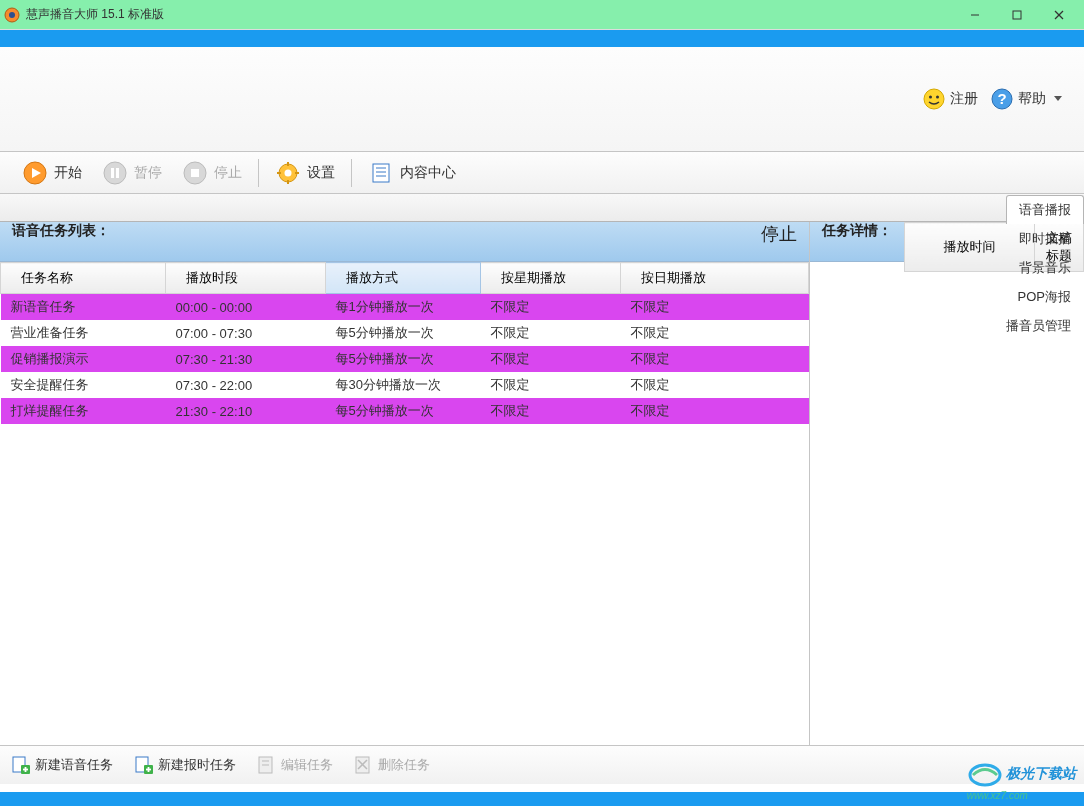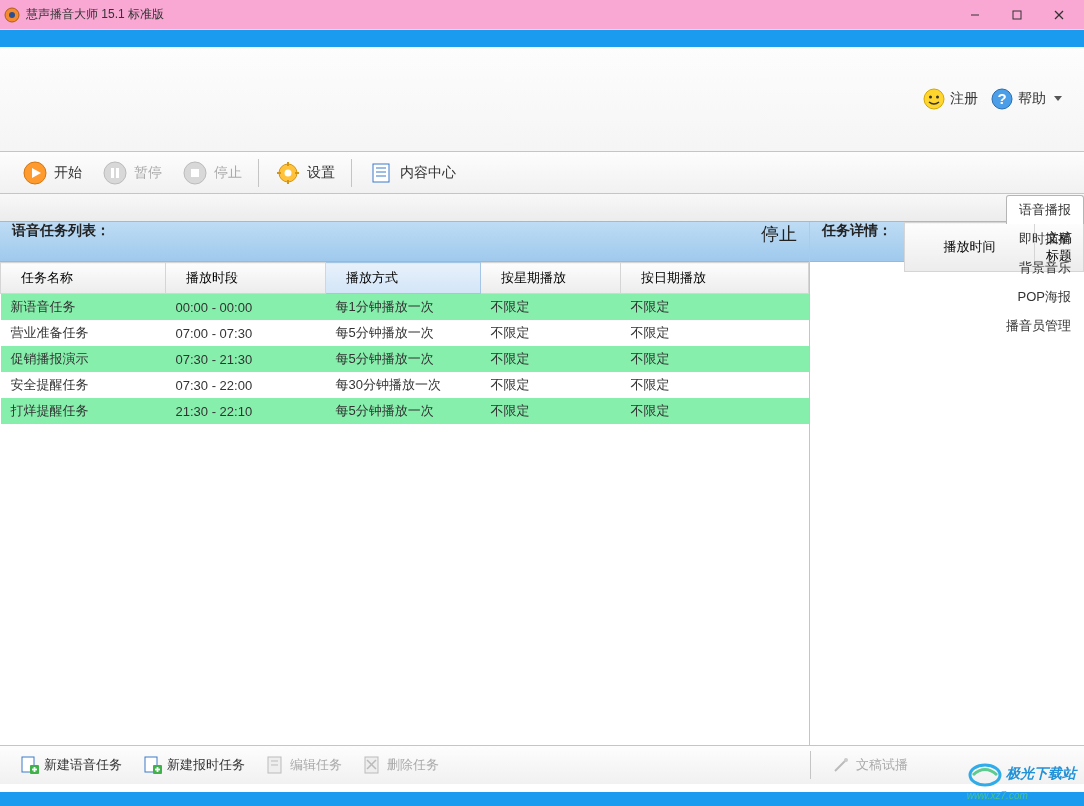--- a/index.html
+++ b/index.html
@@ -1,18 +1,18 @@
 <!DOCTYPE html>
 <html><head>
 <meta charset="utf-8">
 <style>
 * { box-sizing: border-box; margin: 0; padding: 0; }
 body { font-family: "Microsoft YaHei", "SimSun", sans-serif; font-size: 13px; background: #fff; width: 1084px; height: 806px; overflow: hidden; position: relative; }
 
-.titlebar { height: 30px; background: #f9a8d4; border-bottom: 1px solid #ddd; display: flex; align-items: center; padding: 0 4px; }
+.titlebar { height: 30px; background: #86efac; border-bottom: 1px solid #ddd; display: flex; align-items: center; padding: 0 4px; }
 .titlebar .app-icon { width: 16px; height: 16px; margin-right: 6px; }
 .titlebar .title { flex: 1; font-size: 12px; color: #333; }
 .titlebar .win-btns { display: flex; gap: 0; }
 .titlebar .win-btn { width: 42px; height: 26px; display: flex; align-items: center; justify-content: center; color: #333; }
 
 .blue-bar { height: 17px; background: #1a9bf0; }
 
 .header-area { height: 105px; background: linear-gradient(#fdfdfd, #f5f5f5); display: flex; align-items: center; position: relative; border-bottom: 1px solid #c5c5c5; }
 .clock-block { position: absolute; left: 50%; transform: translateX(-50%); text-align: center; }
 .clock-time { font-size: 38px; font-weight: bold; color: #222; letter-spacing: 2px; }
@@ -37,27 +37,27 @@
 
 .panel-header { height: 40px; background: linear-gradient(#bedcf4, #9fc9ed); border-bottom: 1px solid #9ab8d5; display: flex; padding: 0 12px; font-size: 14px; font-weight: bold; color: #222; justify-content: space-between; }
 .panel-header .status { font-size: 18px; font-weight: normal; }
 
 .table-wrap { flex: 1; overflow: auto; background: #fff; }
 .ttable { width: 100%; border-collapse: collapse; }
 .ttable th { text-align: left; padding: 6px 20px; font-size: 13px; font-weight: normal; background: linear-gradient(#fdfdfd, #ececec); border: 1px solid #d5d5d5; }
 .ttable th.selected { background: linear-gradient(#e8f1fb, #d2e5f7); border: 1px solid #a5c5e5; }
 .ttable td { padding: 4px 10px; font-size: 13px; color: #333; }
 .ttable tr.odd td { background: #fff; }
-.ttable tr.even td { background: #86efac; }
+.ttable tr.even td { background: #d946ef; }
 
 .detail-table th { text-align: center; padding: 6px 10px; font-size: 13px; font-weight: normal; background: linear-gradient(#fdfdfd, #ececec); border: 1px solid #d5d5d5; }
 .detail-table { width: 100%; border-collapse: collapse; }
 
 .bottom-bar { height: 38px; display: flex; align-items: center; background: linear-gradient(#fdfdfd, #f1f1f1); }
-.bottom-left { flex: 1; display: flex; align-items: center; padding-left: 9px; }
+.bottom-left { flex: 1; display: flex; align-items: center; padding-left: 0; }
 .bottom-right { width: 274px; border-left: 1px solid #c5c5c5; display: flex; align-items: center; padding-left: 10px; }
 .bottom-btn { display: flex; align-items: center; gap: 5px; padding: 4px 10px; font-size: 13px; color: #333; }
 .bottom-btn.disabled { color: #aaa; }
 
 .watermark { position: absolute; right: 8px; bottom: 4px; font-size: 12px; color: #26b36a; opacity: 0.9; font-style: italic; }
 .watermark .logo-text { font-size: 14px; font-weight: bold; color: #0b88d6; }
 .watermark .url { font-size: 10px; color: #4cc785; }
 
 .bottom-stripe { position: absolute; left: 0; bottom: 0; right: 0; height: 14px; background: #1a9bf0; }
 
@@ -305,31 +305,20 @@
       <span>
         <svg width="20" height="20">
             <rect x="3" y="2" width="13" height="16" fill="#eee" stroke="#bbb"></rect>
             <line x1="5" y1="5" x2="14" y2="14" stroke="#bbb" stroke-width="1.5"></line>
             <line x1="14" y1="5" x2="5" y2="14" stroke="#bbb" stroke-width="1.5"></line>
           </svg>
       </span>
       <span>删除任务</span>
     </div>
   </div>
-  <div class="bottom-right">
-    <div class="bottom-btn disabled">
-      <span>
-        <svg width="20" height="20">
-            <line x1="4" y1="16" x2="15" y2="5" stroke="#bbb" stroke-width="2"></line>
-            <circle cx="15" cy="5" r="2" fill="#ccc"></circle>
-          </svg>
-      </span>
-      <span>文稿试播</span>
-    </div>
-  </div>
 </div>
 
 <div class="bottom-stripe"></div>
 
 <div class="watermark">
   <svg width="36" height="26" style="display:inline-block;vertical-align:middle;">
       <ellipse cx="18" cy="13" rx="15" ry="10" fill="none" stroke="#1aa4e8" stroke-width="3"></ellipse>
       <path d="M6 13 Q18 2 30 13" fill="none" stroke="#4cc785" stroke-width="3"></path>
     </svg>
   <span class="logo-text">极光下载站</span><br>

